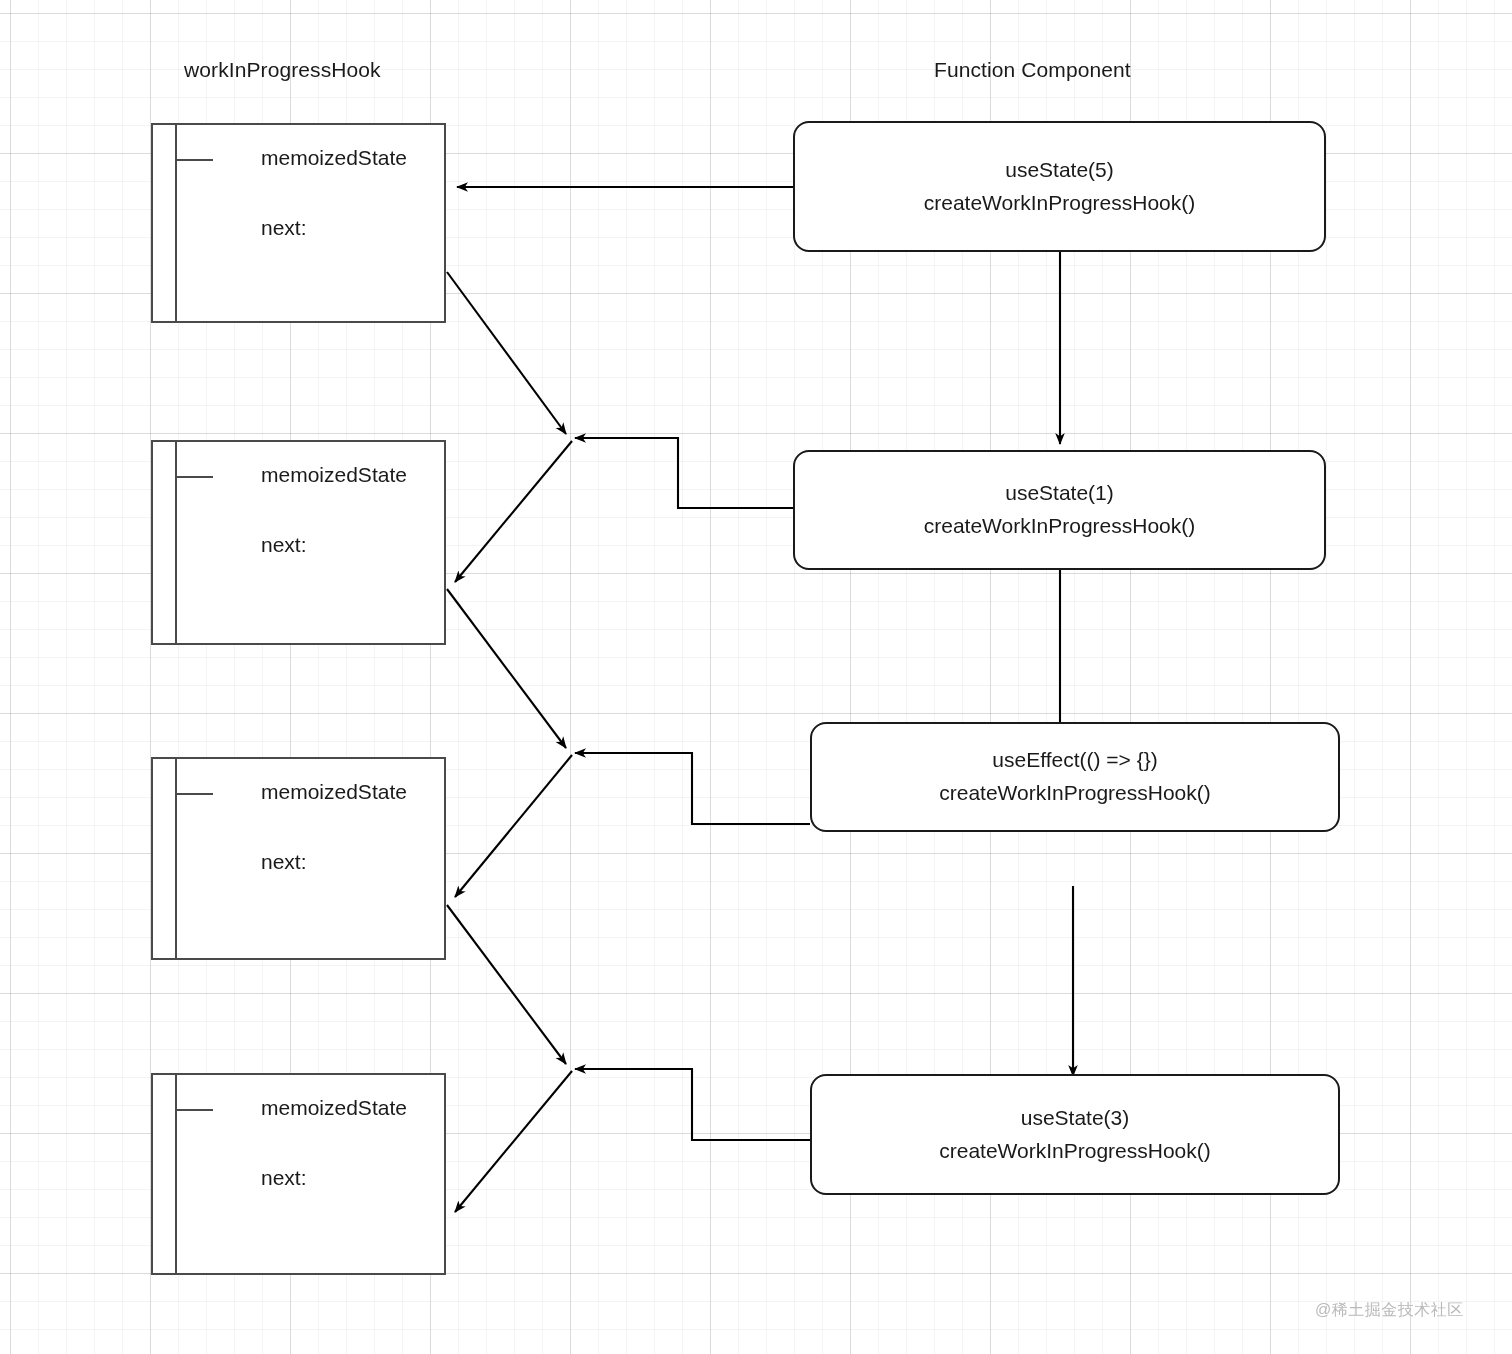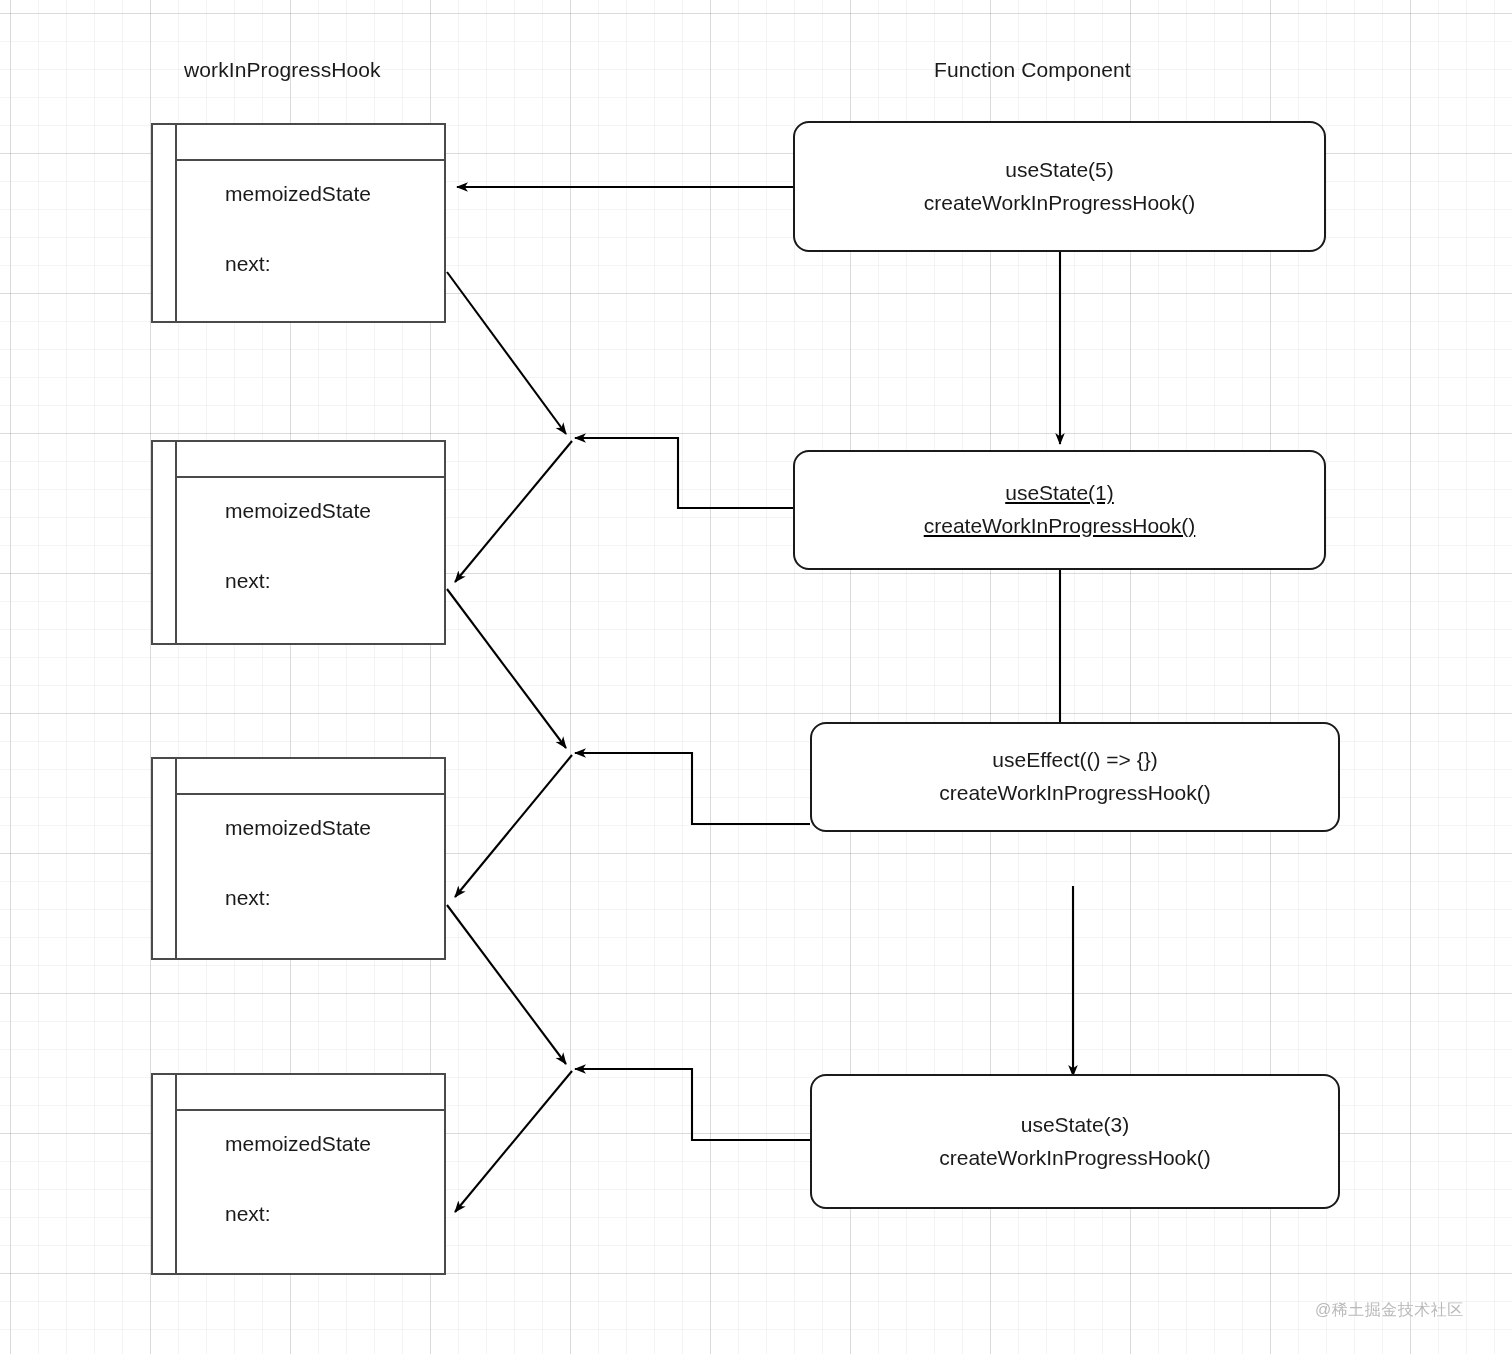--- a/index.html
+++ b/index.html
@@ -46,21 +46,21 @@
   }
   .hook-gutter {
     width: 24px;
     border-right: 2.2px solid #4a4a4a;
     box-sizing: border-box;
     flex: 0 0 24px;
   }
   .hook-main {
     flex: 1 1 auto;
     display: flex;
-    flex-direction: column;
+    flex-direction: row;
     box-sizing: border-box;
   }
   .hook-header {
     height: 36px;
     flex: 0 0 36px;
     border-bottom: 2.2px solid #4a4a4a;
     box-sizing: border-box;
   }
   .hook-body {
     flex: 1 1 auto;
@@ -188,30 +188,30 @@
         <span class="hook-field f2">next:</span>
       </div>
     </div>
   </div>
 
   <div class="fc-box" style="left:793px; top:121px; width:533px; height:131px;">
     <span class="fc-line">useState(5)</span>
     <span class="fc-line">createWorkInProgressHook()</span>
   </div>
 
-  <div class="fc-box" style="left:793px; top:450px; width:533px; height:120px;text-decoration:underline;">
+  <div class="fc-box" style="left:793px; top:450px; width:533px; height:120px;">
     <span class="fc-line">useState(1)</span>
     <span class="fc-line">createWorkInProgressHook()</span>
   </div>
 
   <div class="fc-box" style="left:810px; top:722px; width:530px; height:110px;">
     <span class="fc-line">useEffect(() =&gt; {})</span>
     <span class="fc-line">createWorkInProgressHook()</span>
   </div>
 
-  <div class="fc-box" style="left:810px; top:1074px; width:530px; height:135px;">
+  <div class="fc-box" style="left:810px; top:1074px; width:530px; height:121px;">
     <span class="fc-line">useState(3)</span>
     <span class="fc-line">createWorkInProgressHook()</span>
   </div>
 
   <div class="watermark" style="left:1315px; top:1300px;text-align:center;">@稀土掘金技术社区</div>
 
 </div>
 
 </body></html>

